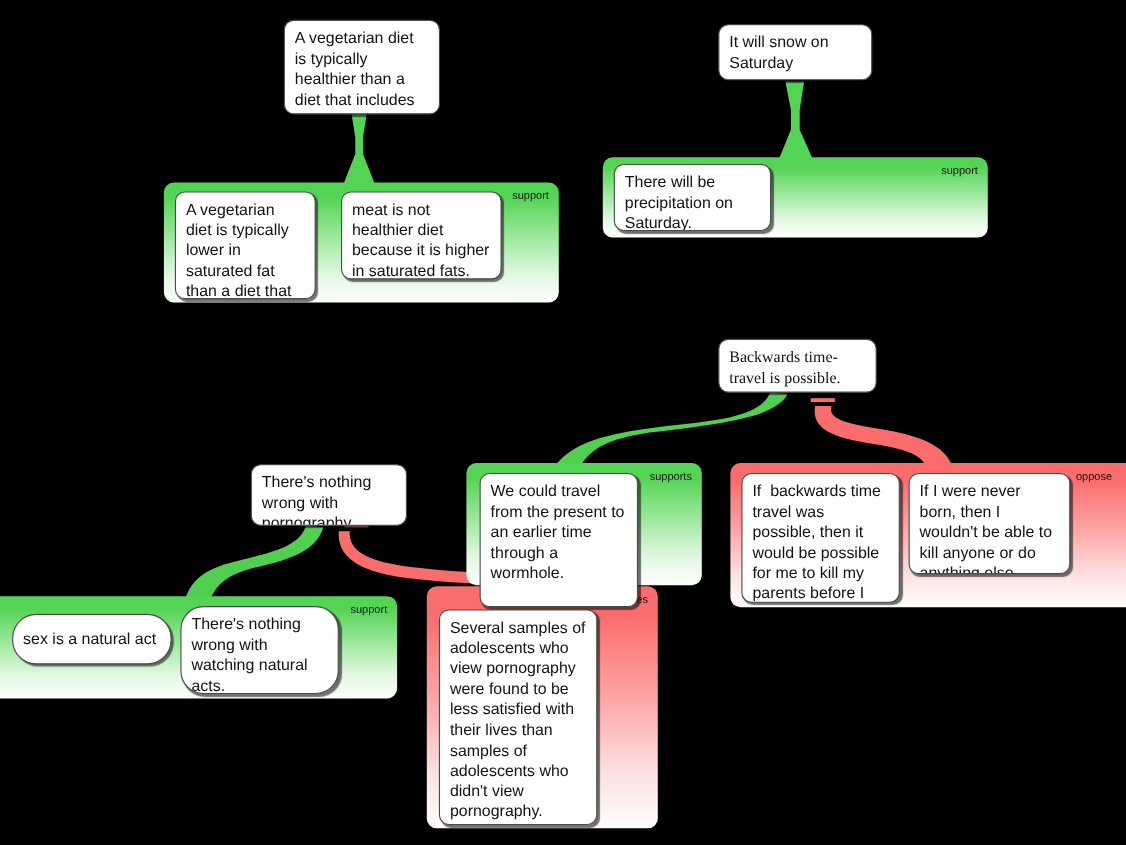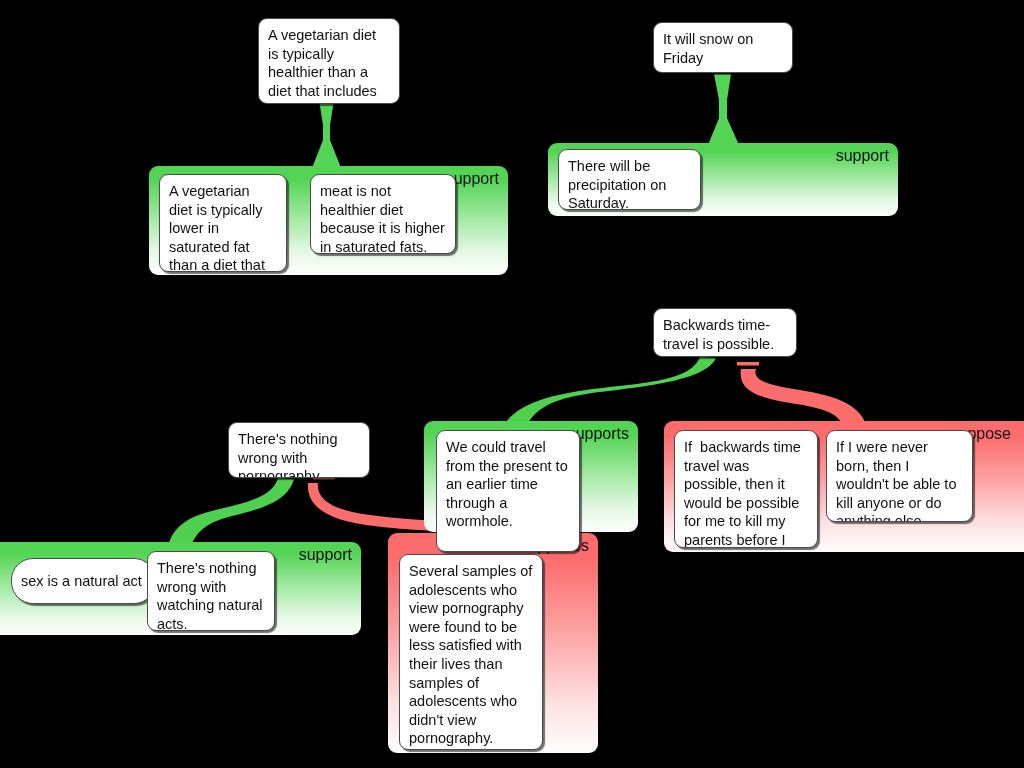--- a/index.html
+++ b/index.html
@@ -38,21 +38,21 @@
   .panel.support {
     background: linear-gradient(to bottom, #54d455 0%, #54d455 12%, #9be89b 45%, #e3f8e3 78%, #fdfffd 100%);
   }
   .panel.oppose {
     background: linear-gradient(to bottom, #fb6d6d 0%, #fb6d6d 12%, #fda3a3 45%, #fde2e2 78%, #fffdfd 100%);
   }
   .panel-label {
     position: absolute;
     top: 6px;
     right: 9px;
-    font-size: 16px;
+    font-size: 10px;
     color: #111111;
     line-height: 13px;
     white-space: nowrap;
   }
 
   
   .card {
     position: absolute;
     background: #ffffff;
     border: 1px solid #4a4a4a;
@@ -121,31 +121,31 @@
     <span class="panel-label">support</span>
   </div>
   <div class="card in-panel" style="left:159px; top:174px; width:128px; height:98px;">
     <span class="txt">A vegetarian diet is typically lower in saturated fat than a diet that includes meat.</span>
   </div>
   <div class="card in-panel" style="left:310px; top:174px; width:146px; height:80px;">
     <span class="txt">meat is not healthier diet because it is higher in saturated fats.</span>
   </div>
 
   <div class="card top-node" style="left:653px; top:22px; width:140px; height:51px;">
-    <span class="txt">It will snow on Friday</span>
+    <span class="txt">It will snow on Saturday</span>
   </div>
 
   <div class="panel support" style="left:548px; top:143px; width:350px; height:73px;">
     <span class="panel-label">support</span>
   </div>
   <div class="card in-panel" style="left:558px; top:149px; width:143px; height:61px;">
     <span class="txt">There will be precipitation on Saturday.</span>
   </div>
 
-  <div class="card top-node" style="left:653px; top:308px; width:144px; height:49px;">
+  <div class="card top-node" style="left:653px; top:308px; width:144px; height:49px;font-family:Liberation Serif, serif;">
     <span class="txt">Backwards time-travel is possible.</span>
   </div>
 
   <div class="panel support" style="left:424px; top:421px; width:214px; height:111px;">
     <span class="panel-label">supports</span>
   </div>
   <div class="card in-panel" style="left:436px; top:430px; width:144px; height:122px;">
     <span class="txt">We could travel from the present to an earlier time through a wormhole.</span>
   </div>
 
@@ -162,21 +162,21 @@
   <div class="card top-node" style="left:228px; top:422px; width:142px; height:56px;">
     <span class="txt">There's nothing wrong with pornography</span>
   </div>
 
   <div class="panel support" style="left:-8px; top:542px; width:369px; height:93px;">
     <span class="panel-label">support</span>
   </div>
   <div class="card in-panel vcenter" style="left:11px; top:558px; width:145px; height:46px;border-radius:22px;">
     <span class="txt">sex is a natural act</span>
   </div>
-  <div class="card in-panel" style="left:147px; top:551px; width:128px; height:80px;">
+  <div class="card in-panel" style="left:164px; top:551px; width:144px; height:80px;border-radius:21px;">
     <span class="txt">There's nothing wrong with watching natural acts.</span>
   </div>
 
   <div class="panel oppose" style="left:388px; top:533px; width:210px; height:220px;">
     <span class="panel-label">opposes</span>
   </div>
   <div class="card in-panel" style="left:399px; top:554px; width:144px; height:196px;">
     <span class="txt">Several samples of adolescents who view pornography were found to be less satisfied with their lives than samples of adolescents who didn't view pornography.</span>
   </div>
 

